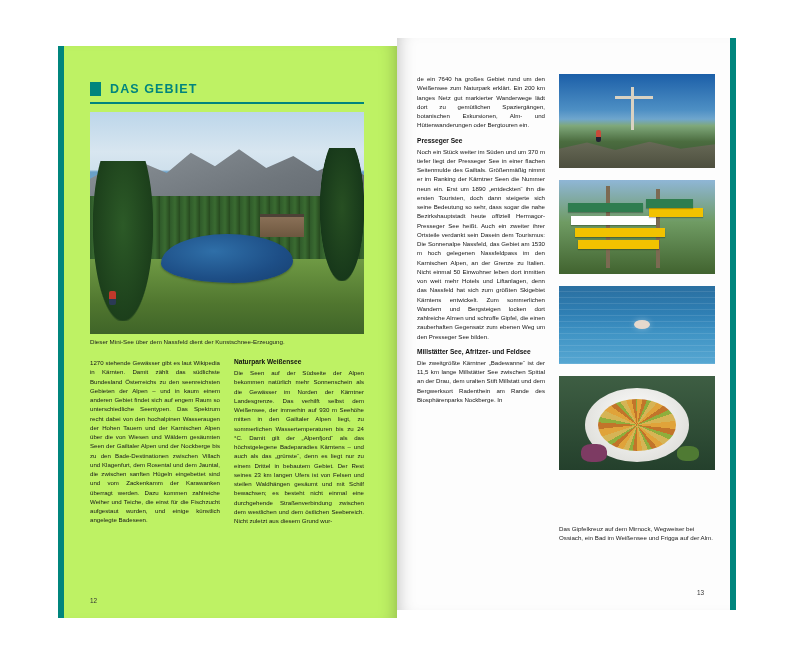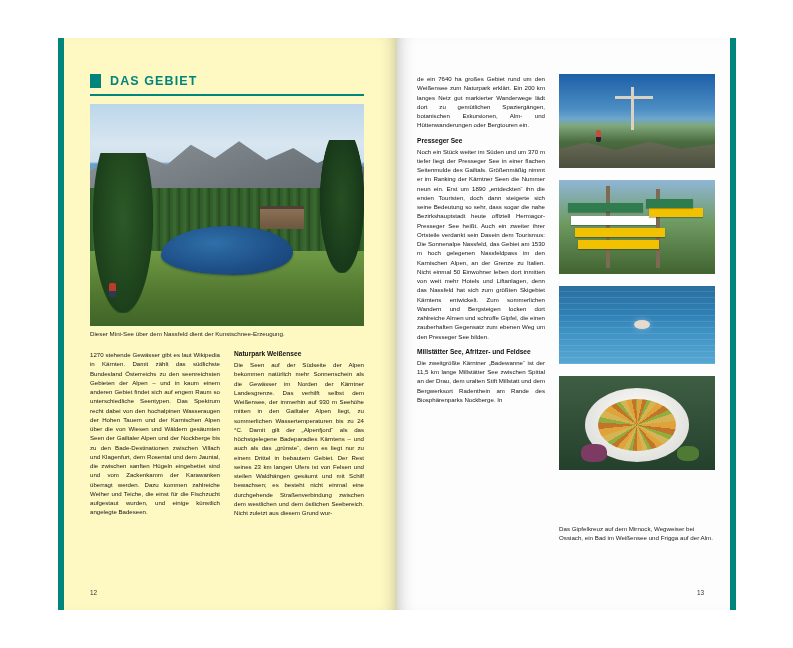--- a/index.html
+++ b/index.html
@@ -25,24 +25,24 @@
     left: 58px;
     top: 38px;
     width: 678px;
     height: 572px;
     background: #ffffff;
     box-shadow: 0 0 0 0 rgba(0,0,0,0);
   }
   .page-left {
     position: absolute;
     left: 0;
-    top: 0;
+    top: 8px;
     width: 339px;
     height: 572px;
-    background: #fef9c3;
+    background: #bef264;
     box-shadow: inset -14px 0 18px -14px rgba(0,0,0,0.28);
   }
   .page-right {
     position: absolute;
     left: 339px;
     top: 0;
     width: 339px;
     height: 572px;
     background: #fdfdfd;
     box-shadow: inset 14px 0 18px -14px rgba(0,0,0,0.28);

